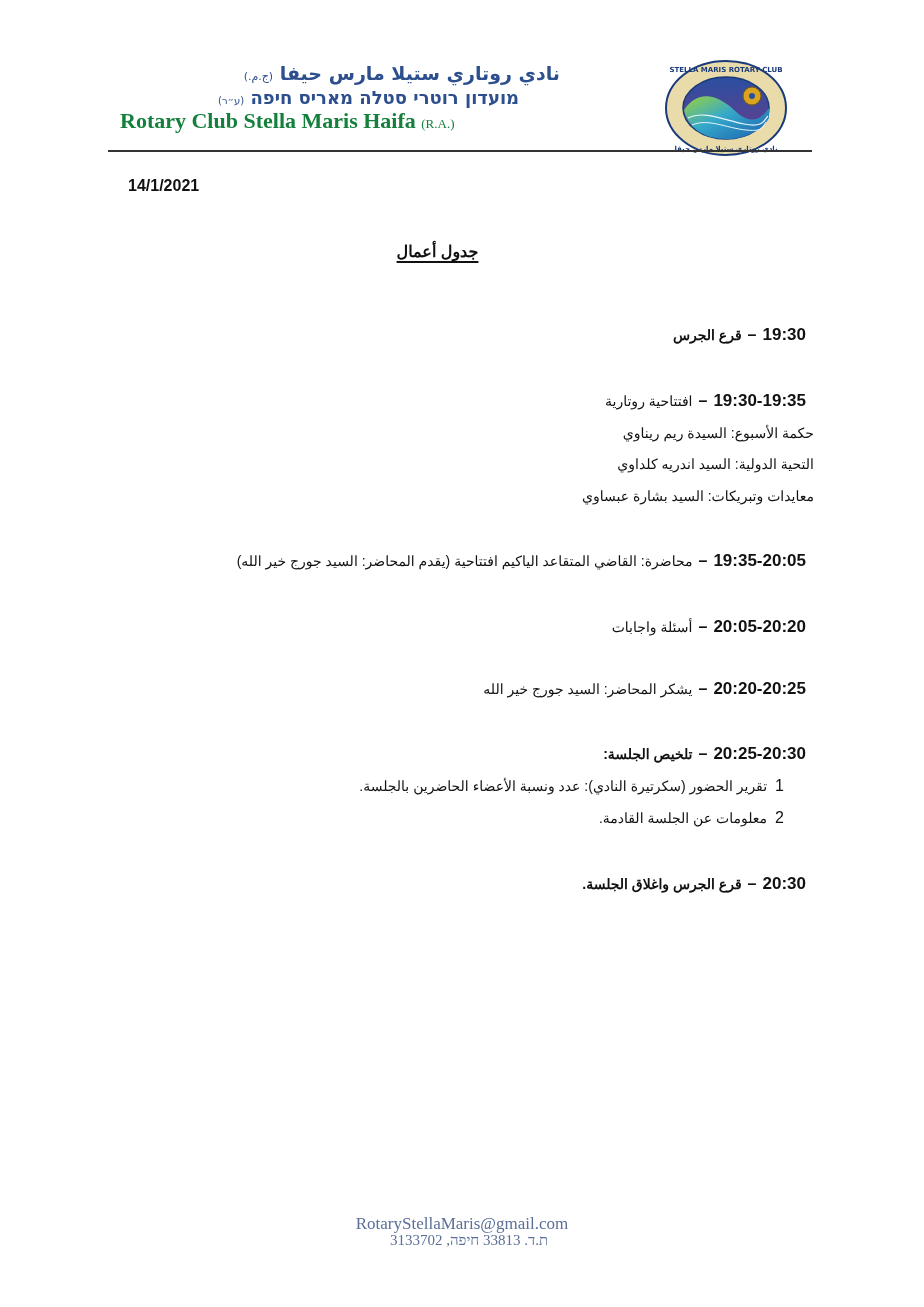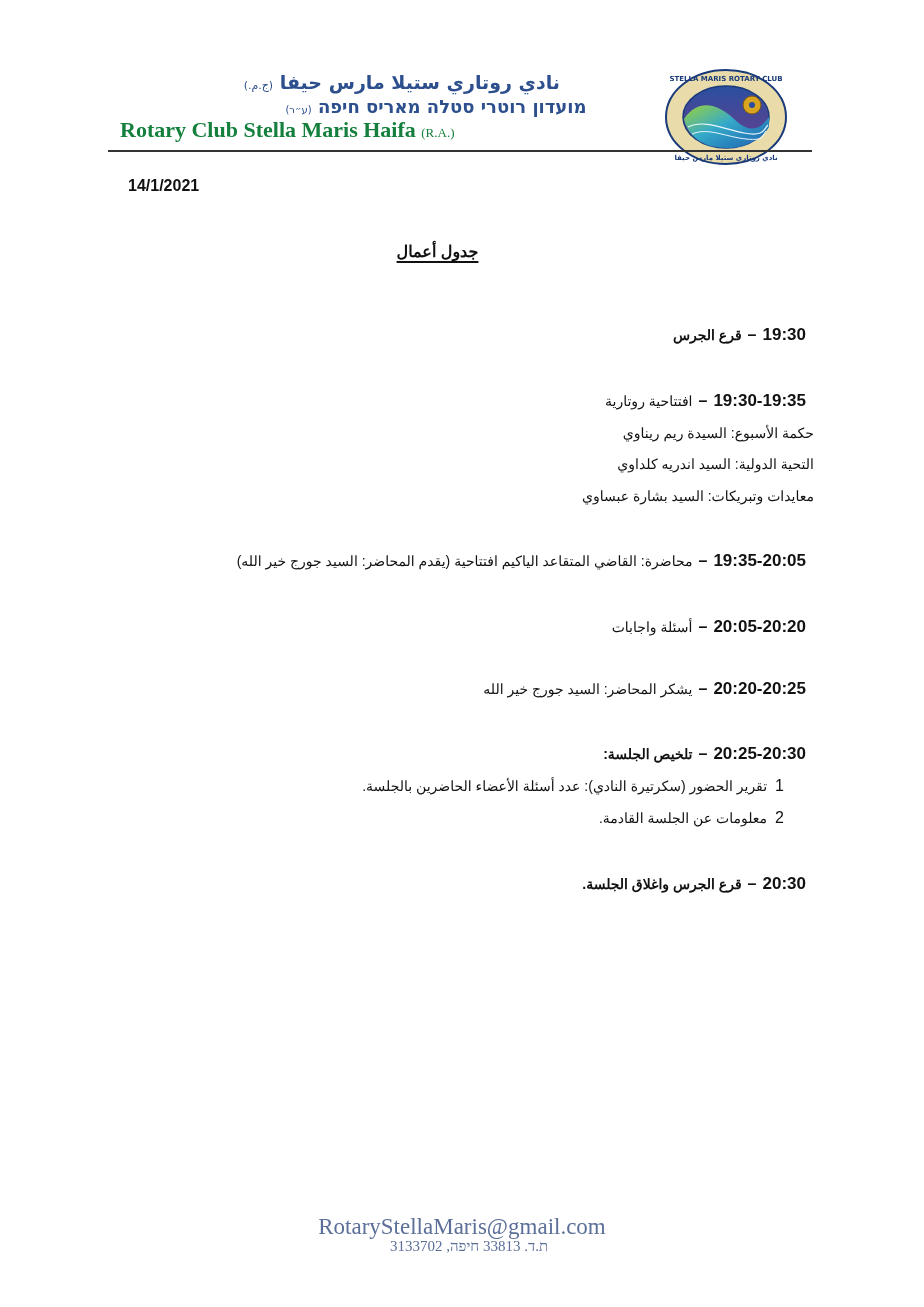--- a/index.html
+++ b/index.html
@@ -1,21 +1,21 @@
 <!DOCTYPE html>
 <html><head>
   <meta charset="utf-8">
   <style>
     html, body { margin: 0; padding: 0; background: #ffffff; }
     body { width: 924px; height: 1307px; position: relative; overflow: hidden; font-family: "Liberation Sans", sans-serif; color: #111; }
 
-    .letterhead { position: absolute; left: 0; top: 13px; width: 752px; height: 170px; }
+    .letterhead { position: absolute; left: 0; top: 4px; width: 752px; height: 170px; }
     .head-ar { position: absolute; top: 58px; left: 230px; width: 330px; text-align: right; direction: rtl; color: #2d4f8e; font-family: "DejaVu Sans", sans-serif; font-weight: bold; font-size: 19px; letter-spacing: 0.2px; }
     .head-ar .suffix { font-size: 11px; font-weight: normal; }
-    .head-he { position: absolute; top: 83px; left: 218px; width: 436px; text-align: center; direction: rtl; color: #2d4f8e; font-family: "DejaVu Sans", sans-serif; font-weight: bold; font-size: 18px; }
+    .head-he { position: absolute; top: 83px; left: 218px; width: 436px; text-align: left; direction: rtl; color: #2d4f8e; font-family: "DejaVu Sans", sans-serif; font-weight: bold; font-size: 18px; }
     .head-he .suffix { font-size: 10px; font-weight: normal; }
     .head-en { position: absolute; top: 104px; left: 120px; color: #15803d; font-family: "Liberation Serif", serif; font-weight: bold; font-size: 22px; white-space: nowrap; }
     .head-en .suffix { font-size: 13px; font-weight: normal; }
 
     .logo { position: absolute; left: 664px; top: 54px; width: 124px; height: 100px; }
 
     .rule { position: absolute; left: 108px; top: 150px; width: 704px; height: 2px; background: #333; }
 
     .date { position: absolute; left: 128px; top: 177px; font-weight: bold; font-size: 16px; }
 
@@ -25,21 +25,21 @@
     .agenda { position: absolute; right: 110px; top: 325px; width: 700px; direction: rtl; text-align: right; font-size: 14px; }
     .item { position: absolute; right: 8px; white-space: nowrap; }
     .time { font-weight: bold; font-size: 17px; direction: ltr; unicode-bidi: embed; }
     .dash { font-weight: bold; font-size: 16px; margin: 0 6px; }
     .desc { font-size: 14px; }
     .desc.bold { font-weight: bold; }
     .sub { position: absolute; right: 0; white-space: nowrap; font-size: 14px; }
     .num { font-size: 16px; margin-left: 8px; }
 
     .footer { position: absolute; left: 0; width: 924px; top: 1214px; text-align: center; color: #5b6f98; font-family: "Liberation Serif", serif; }
-    .footer .email { font-size: 23px; }
+    .footer .email { font-size: 17px; }
     .footer .addr { font-size: 15px; margin-top: -2px; direction: rtl; padding-left: 14px; }
   </style>
 </head>
 <body>
 
 <div class="letterhead">
   <div class="head-ar">
     <span>نادي روتاري ستيلا مارس حيفا</span>
     <span class="suffix">(ج.م.)</span>
   </div>
@@ -106,21 +106,21 @@
   </div>
 
   <div class="item" style="top:354px">
     <span class="time">20:20-20:25</span><span class="dash">–</span><span class="desc">يشكر المحاضر: السيد جورج خير الله</span>
   </div>
 
   <div class="item" style="top:419px">
     <span class="time">20:25-20:30</span><span class="dash">–</span><span class="desc bold">تلخيص الجلسة:</span>
   </div>
   <div class="sub" style="top:452px; right:30px">
-    <span class="num">1</span><span>تقرير الحضور (سكرتيرة النادي): عدد أسئلة الأعضاء الحاضرين بالجلسة.</span>
+    <span class="num">1</span><span>تقرير الحضور (سكرتيرة النادي): عدد ونسبة الأعضاء الحاضرين بالجلسة.</span>
   </div>
   <div class="sub" style="top:484px; right:30px">
     <span class="num">2</span><span>معلومات عن الجلسة القادمة.</span>
   </div>
 
   <div class="item" style="top:549px">
     <span class="time">20:30</span><span class="dash">–</span><span class="desc bold">قرع الجرس واغلاق الجلسة.</span>
   </div>
 </div>
 

